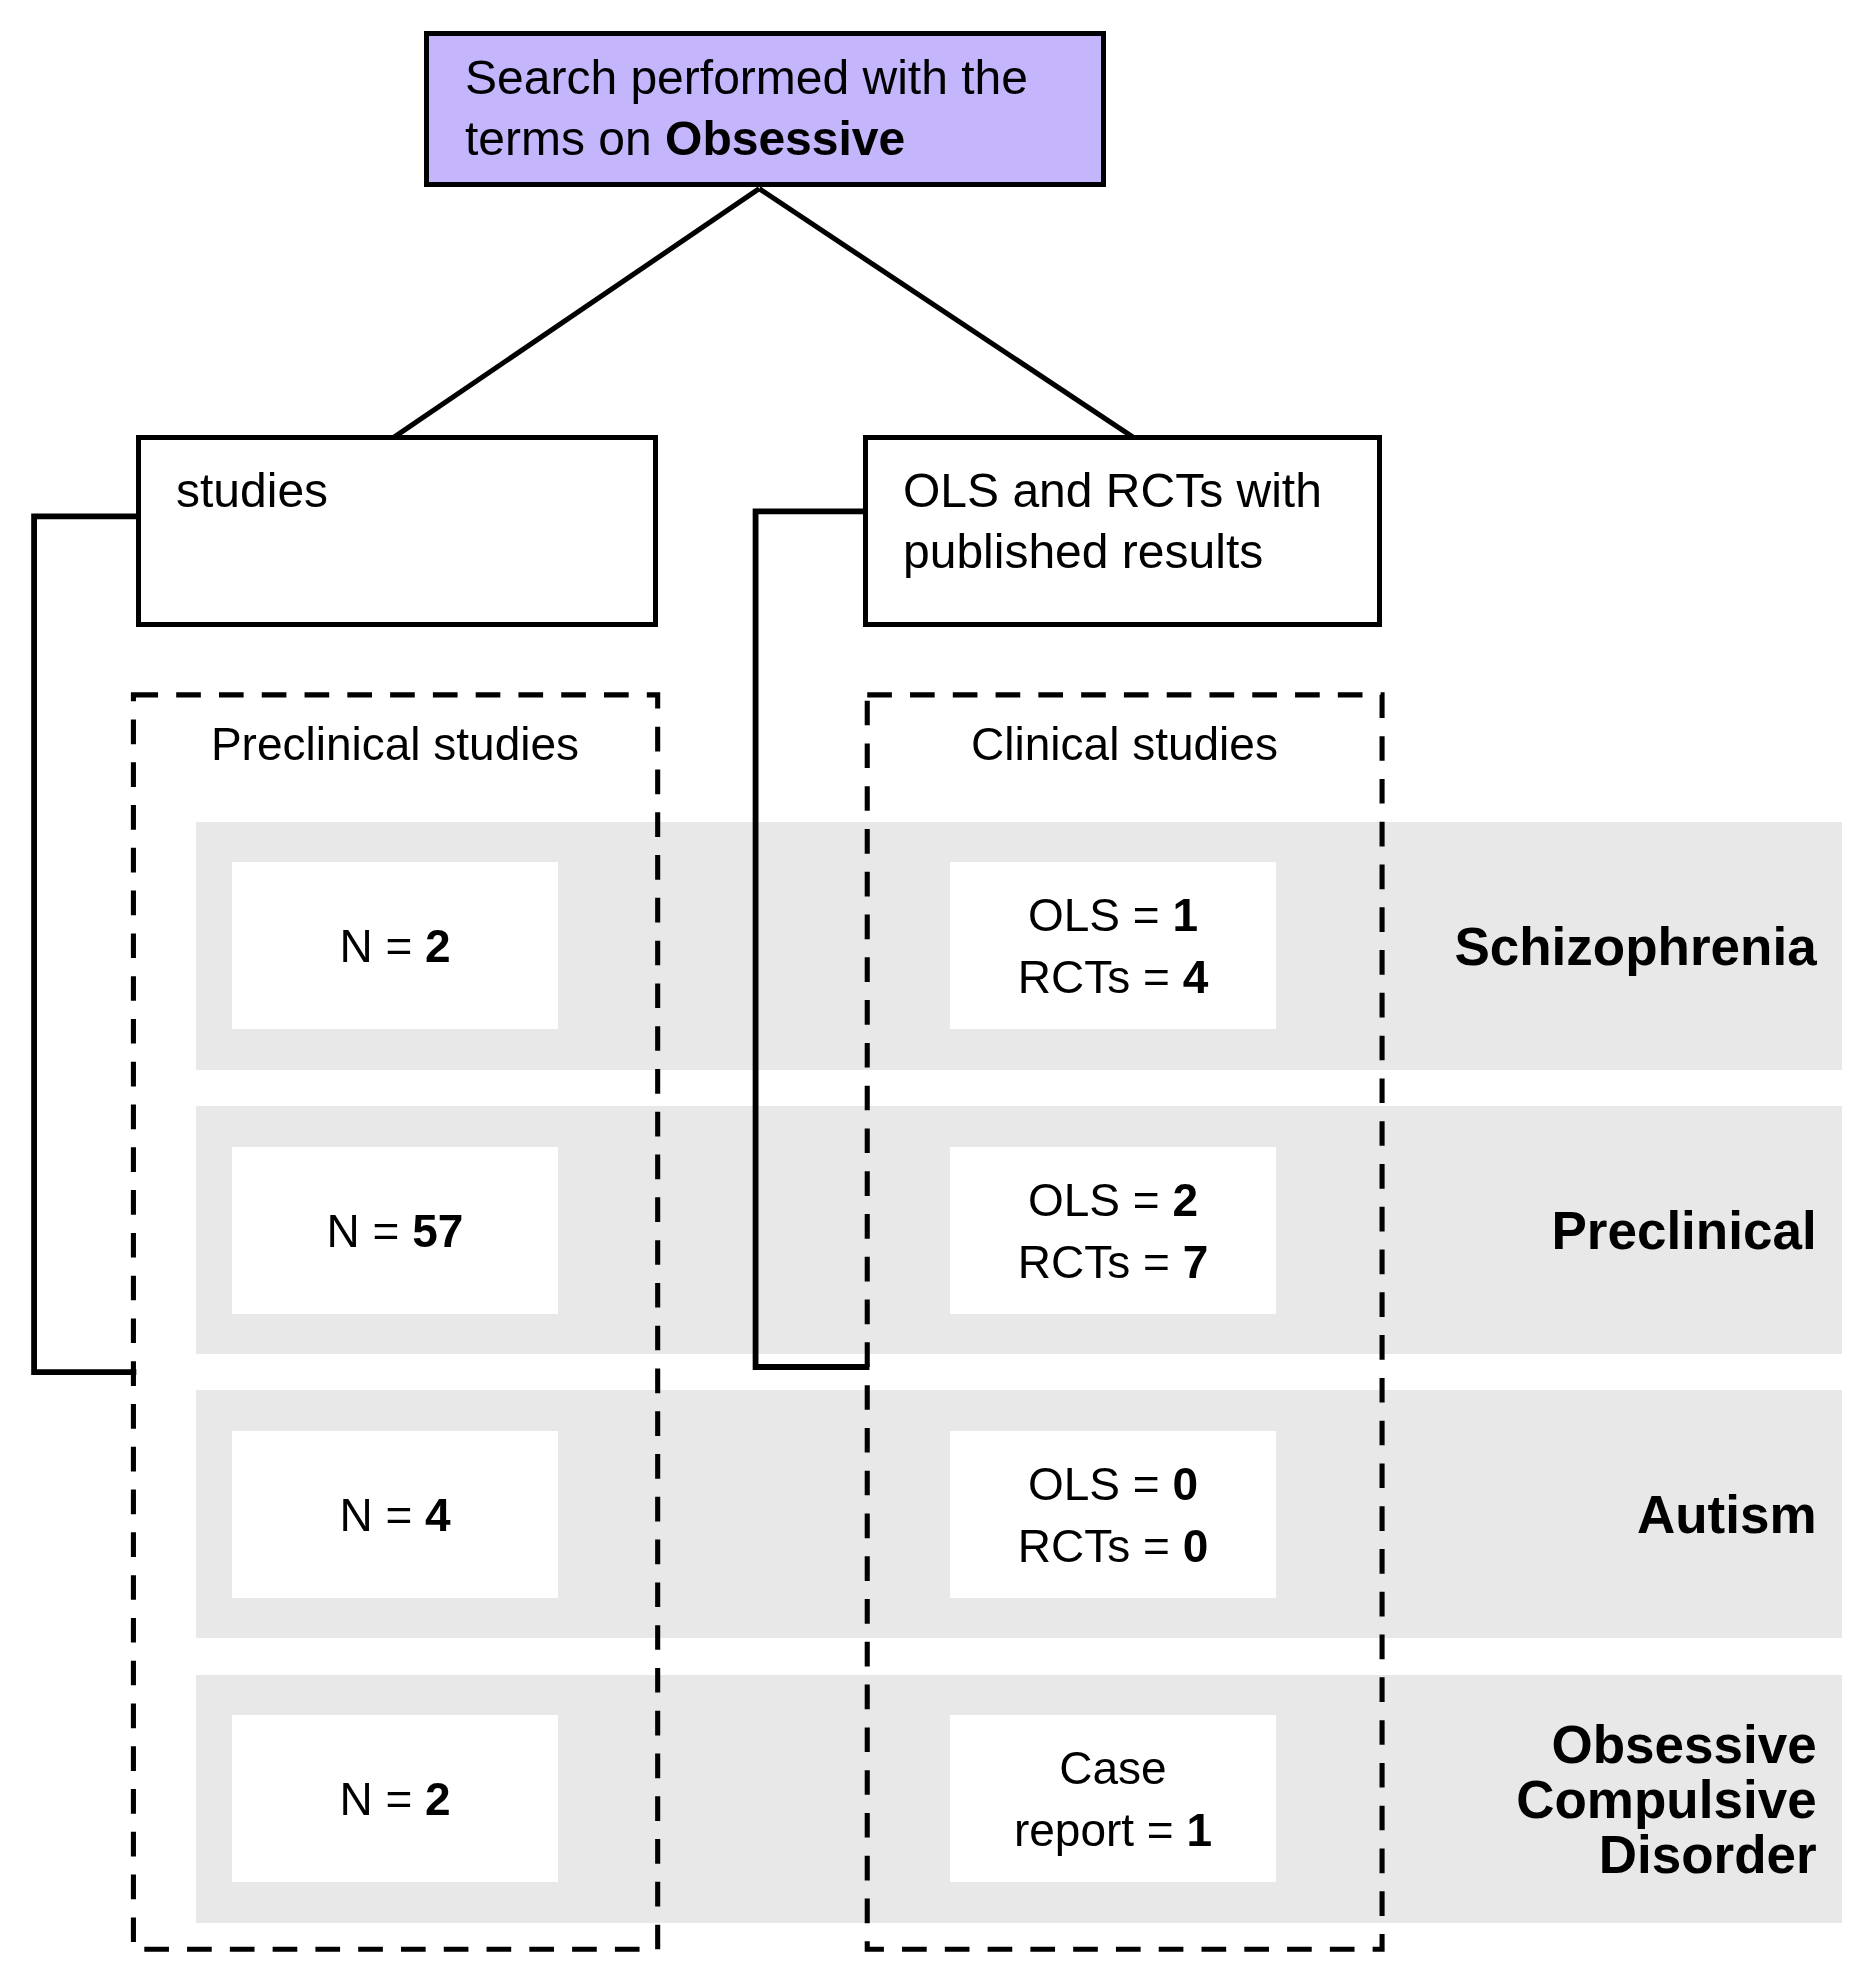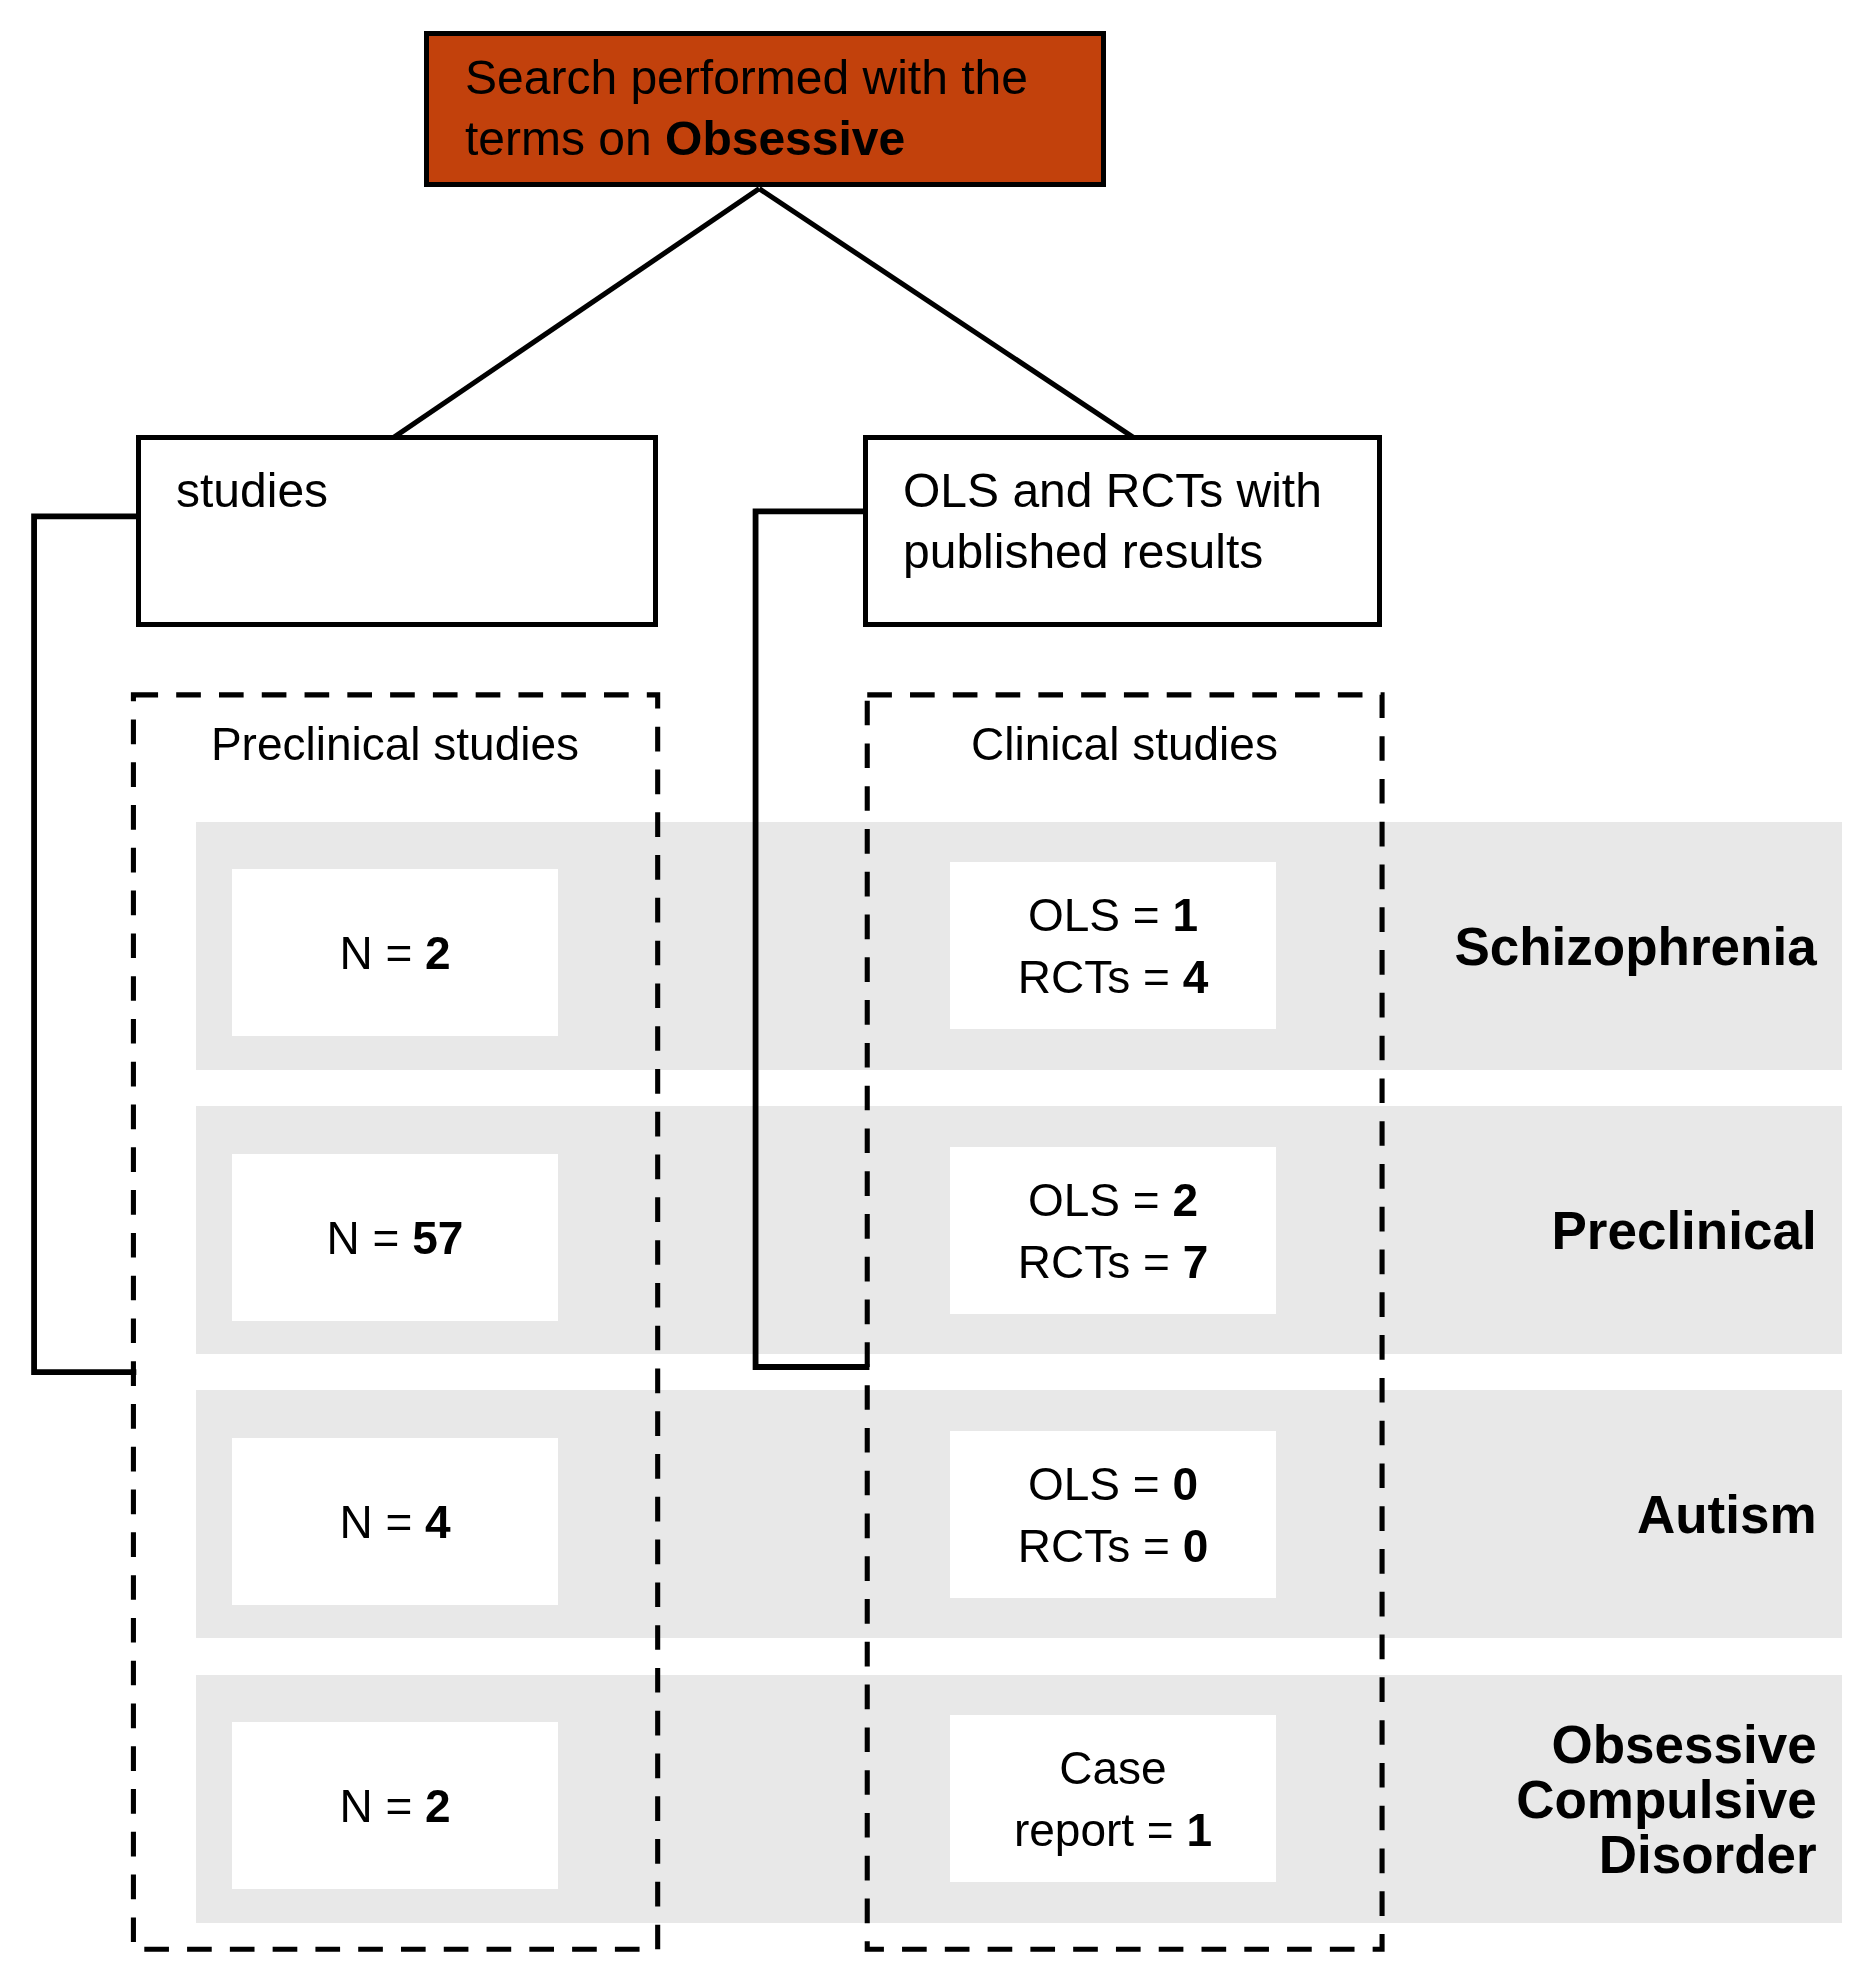--- a/index.html
+++ b/index.html
@@ -54,21 +54,21 @@
   .flow-box {
     position: absolute;
     z-index: 3;
     border: 5.1px solid #000000;
     font-size: 48px;
     line-height: 61px;
   }
   #top-box {
     left: 424px; top: 30.5px;
     width: 682px; height: 156px;
-    background: #c2410c;
+    background: #c4b5fd;
     padding: 11.6px 14.5px 0 36px;
   }
   #left-branch-box {
     left: 136px; top: 435px;
     width: 522px; height: 192px;
     background: #ffffff;
     padding: 20.3px 14.5px 0 35px;
   }
   #right-branch-box {
     left: 863px; top: 435px;
@@ -98,21 +98,21 @@
     background: #ffffff;
     z-index: 3;
     display: flex;
     flex-direction: column;
     align-items: center;
     justify-content: center;
     text-align: center;
     font-size: 46px;
     line-height: 62px;
   }
-  .pre-box  { left: 232px; margin-top: 7px; }
+  .pre-box  { left: 232px; }
   .clin-box { left: 950px; }
   .row1 .count-box { top: 862px; }
   .row2 .count-box { top: 1147px; }
   .row3 .count-box { top: 1431px; }
   .row4 .count-box { top: 1715px; }
 
   .bold { font-weight: bold; }
 </style>
 </head>
 <body>

